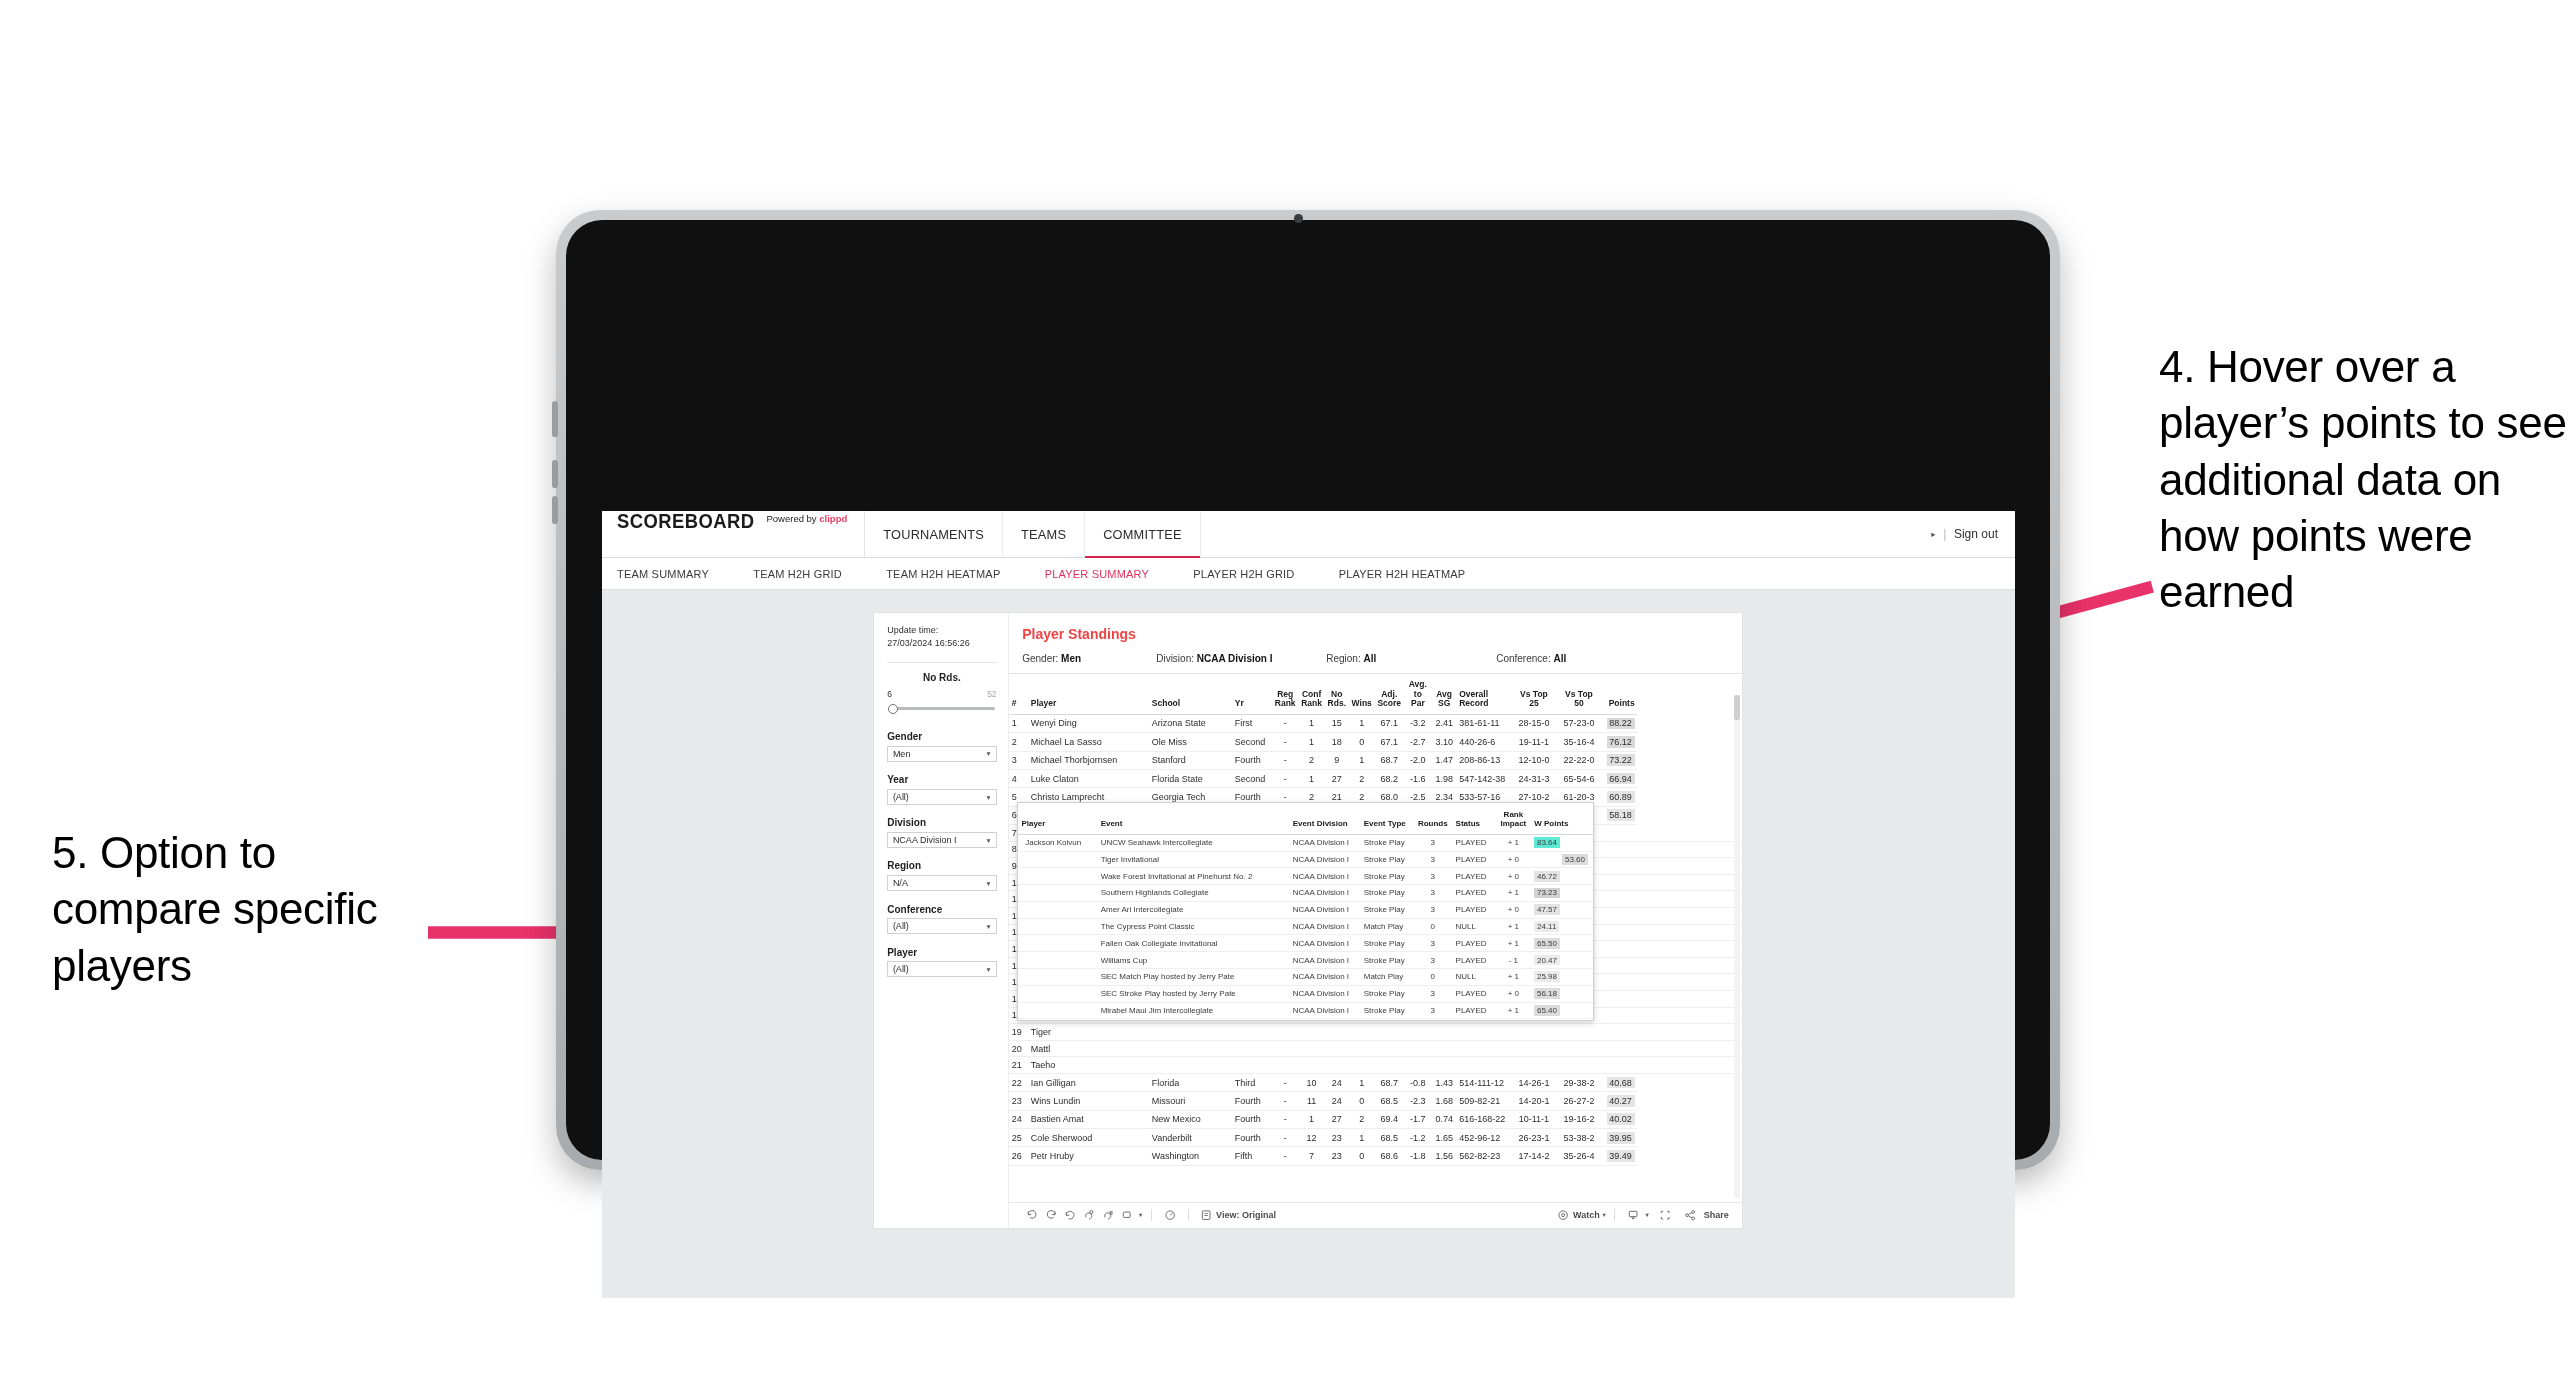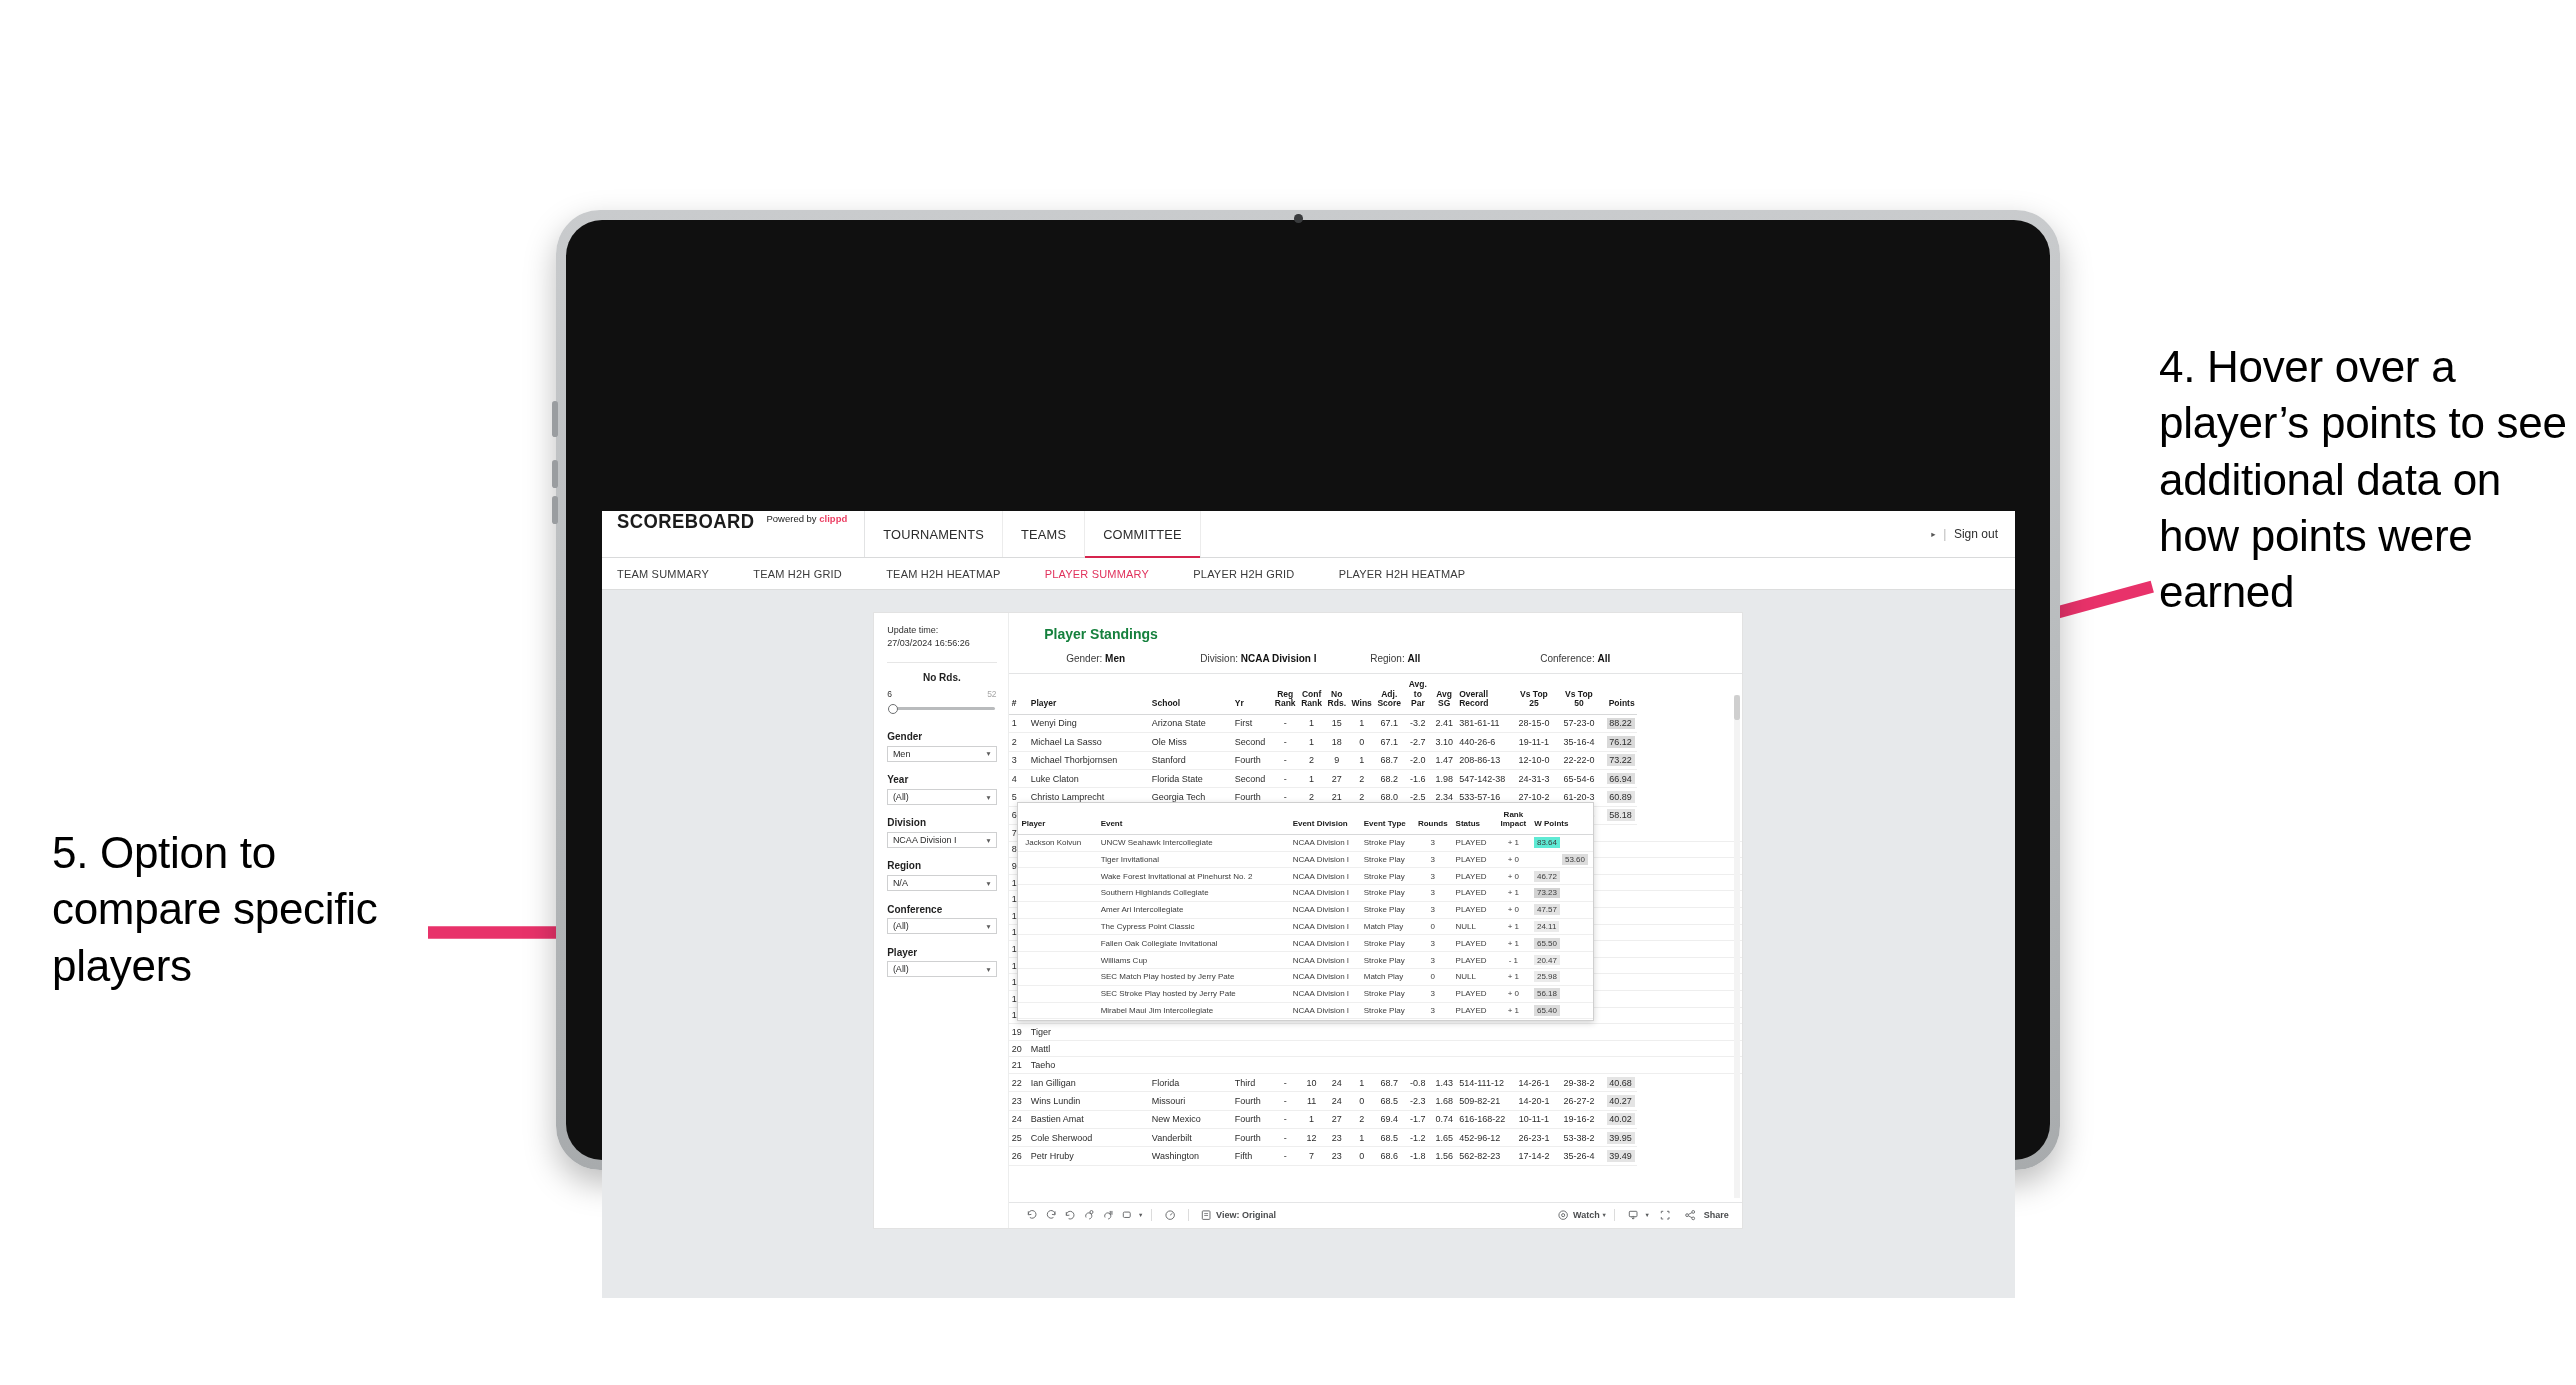--- a/index.html
+++ b/index.html
@@ -148,25 +148,25 @@
     height:16px; border:0.9px solid #cfd0d1; background:#fff;
     display:flex; align-items:center; padding: 0 3.8px 0 4.7px;
     font-size:9px; color:#2b2b2b;
   }
   .fselect .txt { flex:1; white-space:nowrap; overflow:hidden; }
   .fselect .cr { font-size:6.6px; color:#5c5c5c; margin-left:3.8px; }
 
   
   #mainpanel { flex:1; min-width:0; display:flex; flex-direction:column; position:relative; }
   #titleblock { padding: 13.2px 0 9.5px 13.2px; }
-  #viz-title { font-size:14px; font-weight:700; color:#15803d;margin-left:22px; }
+  #viz-title { font-size:14px; font-weight:700; color:#ef4444; }
   #crumbs { display:flex; margin-top:10.4px; font-size:10px; color:#3a3a3a; }
   #crumbs .c { margin-right: 0; }
   #crumbs .c b { font-weight:700; color:#121212; }
-  #crumbs .c:nth-child(1){ width: 134px; margin-left: 44px; }
+  #crumbs .c:nth-child(1){ width: 134px; }
   #crumbs .c:nth-child(2){ width: 170px; }
   #crumbs .c:nth-child(3){ width: 170px; }
 
   #tablewrap { flex:1; min-height:0; position:relative; border-top:0.9px solid #e3e4e5; }
   table.standings { width: 100%; border-collapse: collapse; font-size:9px; color:#2c2c2c; }
   table.standings th {
     font-weight:700; color:#1a1a1a; text-align:left; vertical-align:bottom;
     padding: 5.7px 2.8px 4.7px 2.8px; border-bottom:0.9px solid #d7d8d9; font-size:8.5px;
     line-height: 1.15; white-space: pre-line;
   }

